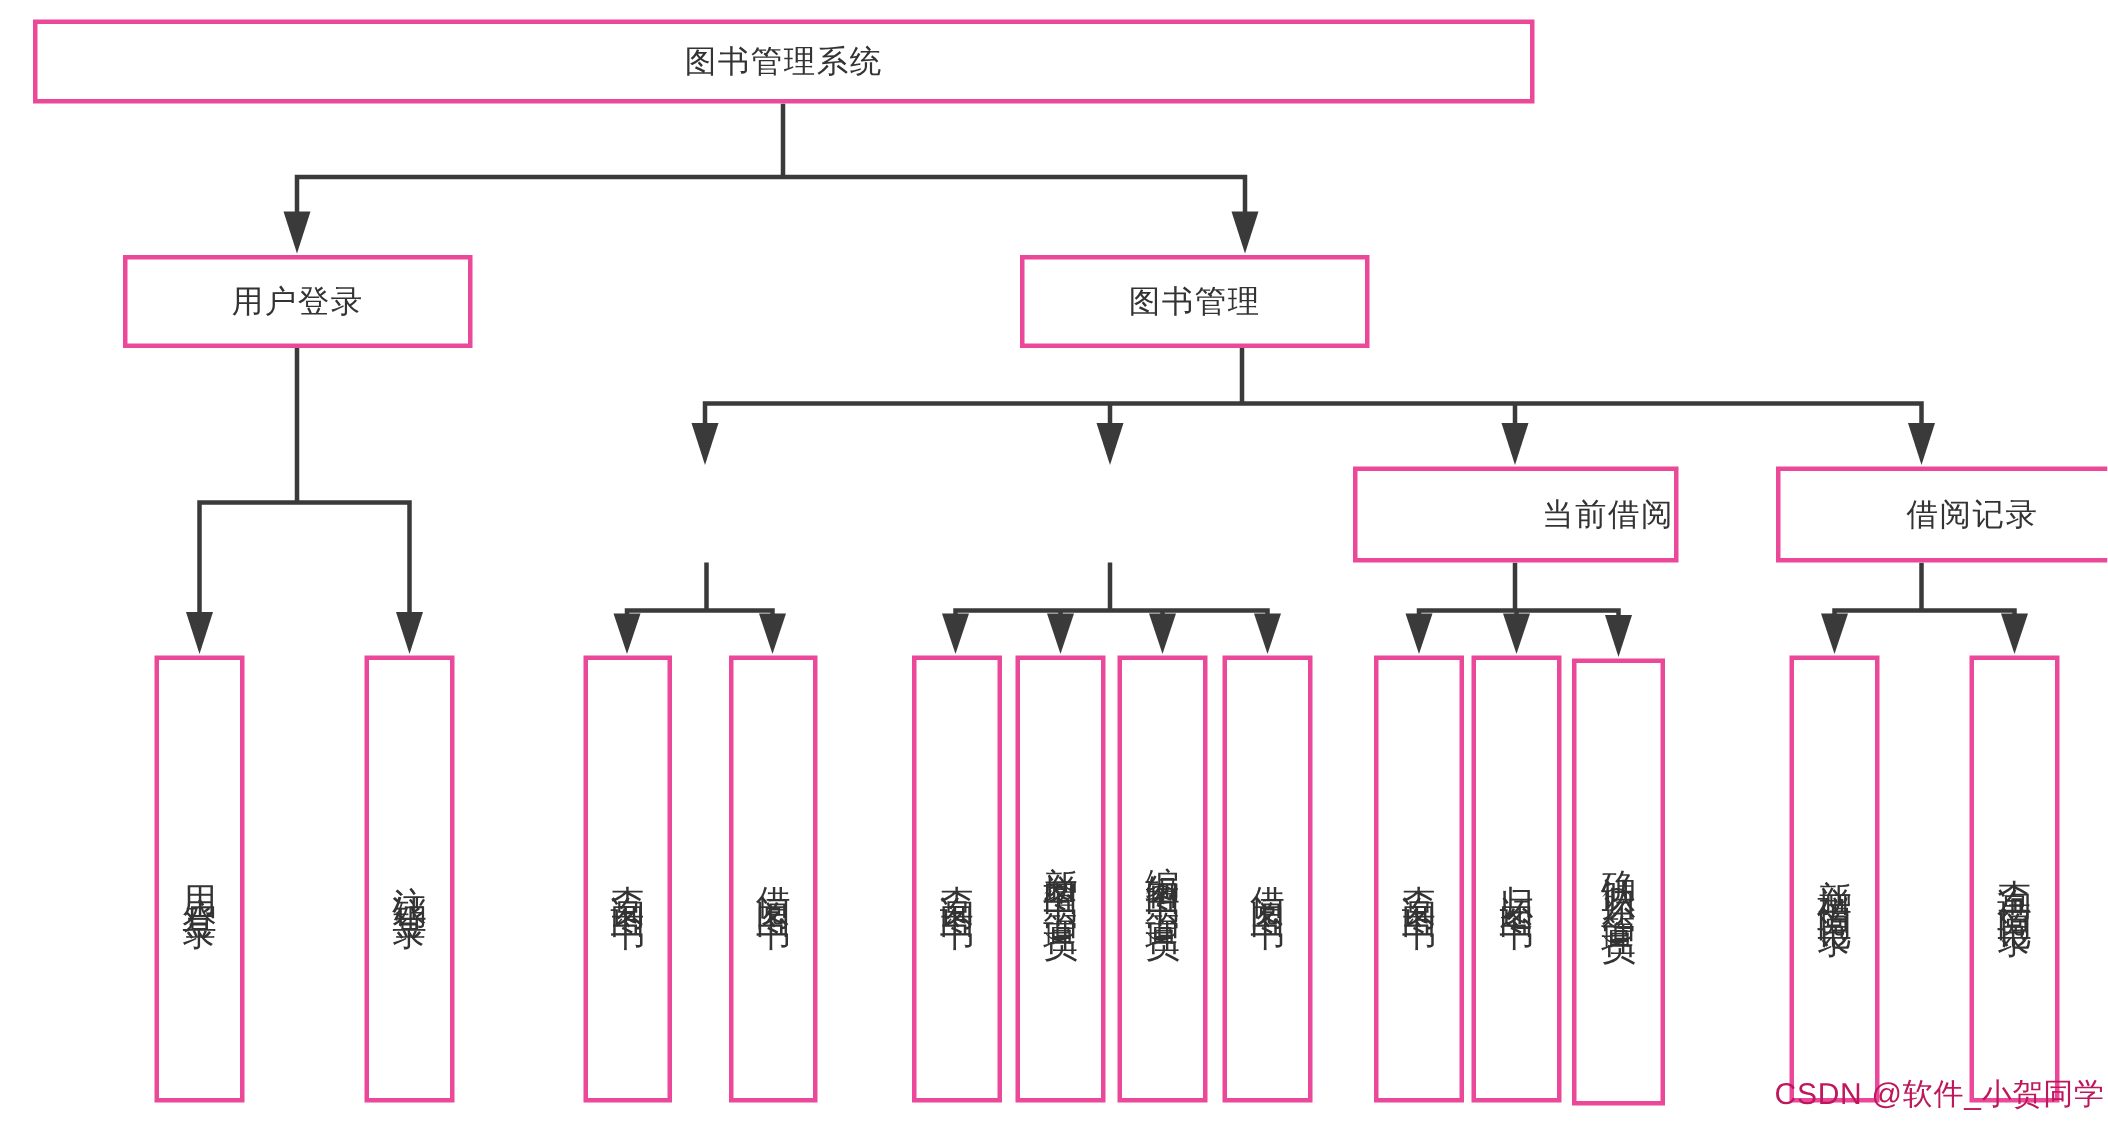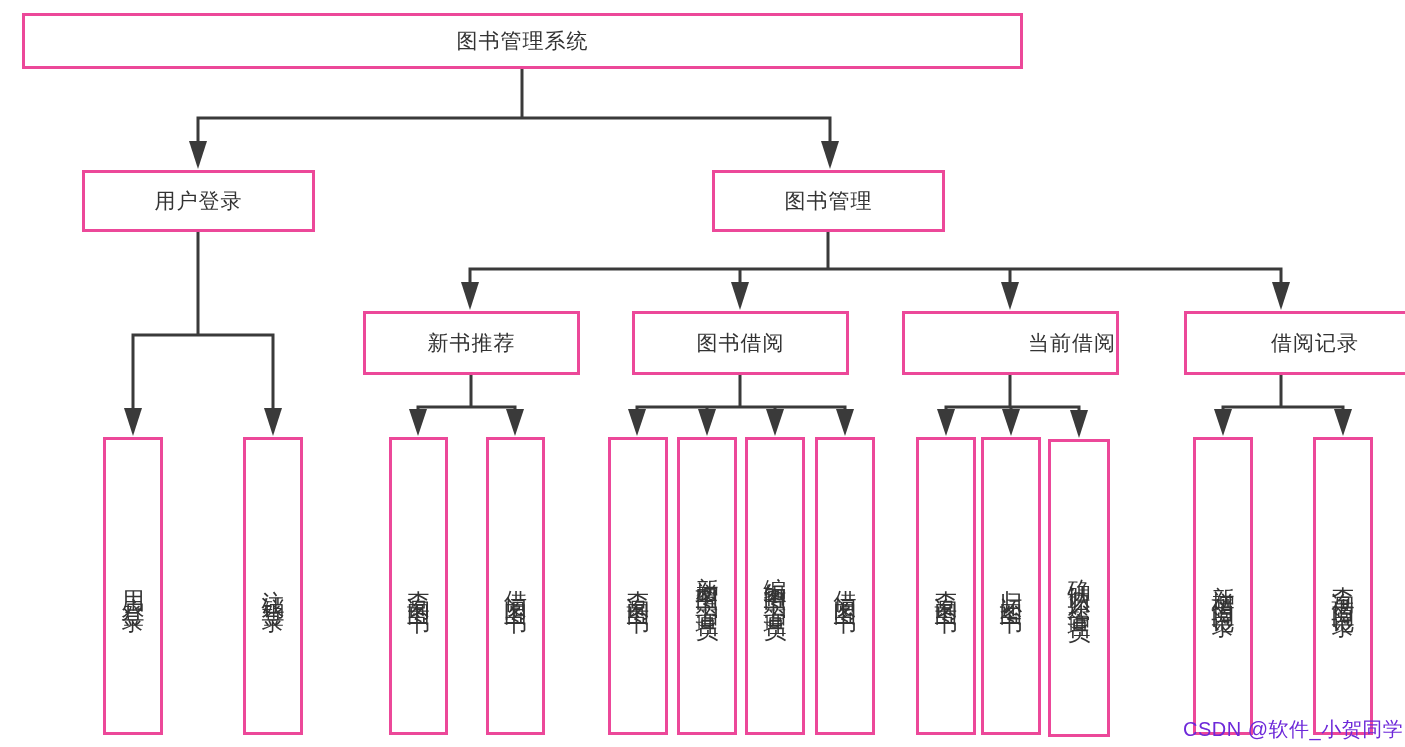--- a/index.html
+++ b/index.html
@@ -39,38 +39,38 @@
     font-size: 23px;
     line-height: 1;
     letter-spacing: 7px;
     color: #333333;
     white-space: nowrap;
   }
   .node.v.long span { letter-spacing: 6px; }
   
   .root   { left: 22px;  top: 13px;  width: 1001px; height: 56px; }
   .n-ul   { left: 82px;  top: 170px; width: 233px;  height: 62px; }
-  .n-bm   { left: 712px; top: 170px; width: 233px;  height: 62px; }
+  .n-bm   { left: 680px; top: 170px; width: 233px;  height: 62px; }
   .n-xs   { left: 363px; top: 311px; width: 217px;  height: 64px; }
   .n-ts   { left: 632px; top: 311px; width: 217px;  height: 64px; }
   .n-dq   { left: 902px; top: 311px; width: 217px;  height: 64px; justify-content: flex-end; }
   .n-jy   { left: 1184px;top: 311px; width: 262px;  height: 64px; }
   .leaf   { top: 437px; width: 60px; height: 298px; }
   .l-a1 { left: 103px; }  .l-a2 { left: 243px; }
   .l-b1 { left: 389px; width: 59px; }  .l-b2 { left: 486px; width: 59px; }
   .l-c1 { left: 608px; }  .l-c2 { left: 677px; }
   .l-c3 { left: 745px; }  .l-c4 { left: 815px; }
   .l-d1 { left: 916px; }  .l-d2 { left: 981px; }
   .l-d3 { left: 1048px; width: 62px; top: 439px; }
   .l-e1 { left: 1193px; } .l-e2 { left: 1313px; }
   .watermark {
     position: absolute;
     left: 1183px; top: 716px;
     font-size: 20px;
-    color: #6d28d9;
+    color: #be185d;
     letter-spacing: 0.5px;
     white-space: nowrap;
   }
 </style>
 </head>
 <body>
 
 <div class="canvas">
 
   <svg class="connectors" viewBox="0 0 1405 747" xmlns="http://www.w3.org/2000/svg">
@@ -114,26 +114,20 @@
     <span>图书管理系统</span>
   </div>
 
   <div class="node h n-ul">
     <span>用户登录</span>
   </div>
   <div class="node h n-bm">
     <span>图书管理</span>
   </div>
 
-  <div class="node h n-xs">
-    <span>新书推荐</span>
-  </div>
-  <div class="node h n-ts">
-    <span>图书借阅</span>
-  </div>
   <div class="node h n-dq">
     <span>当前借阅</span>
   </div>
   <div class="node h n-jy">
     <span>借阅记录</span>
   </div>
 
   <div class="node v leaf l-a1">
     <span>用户登录</span>
   </div>

